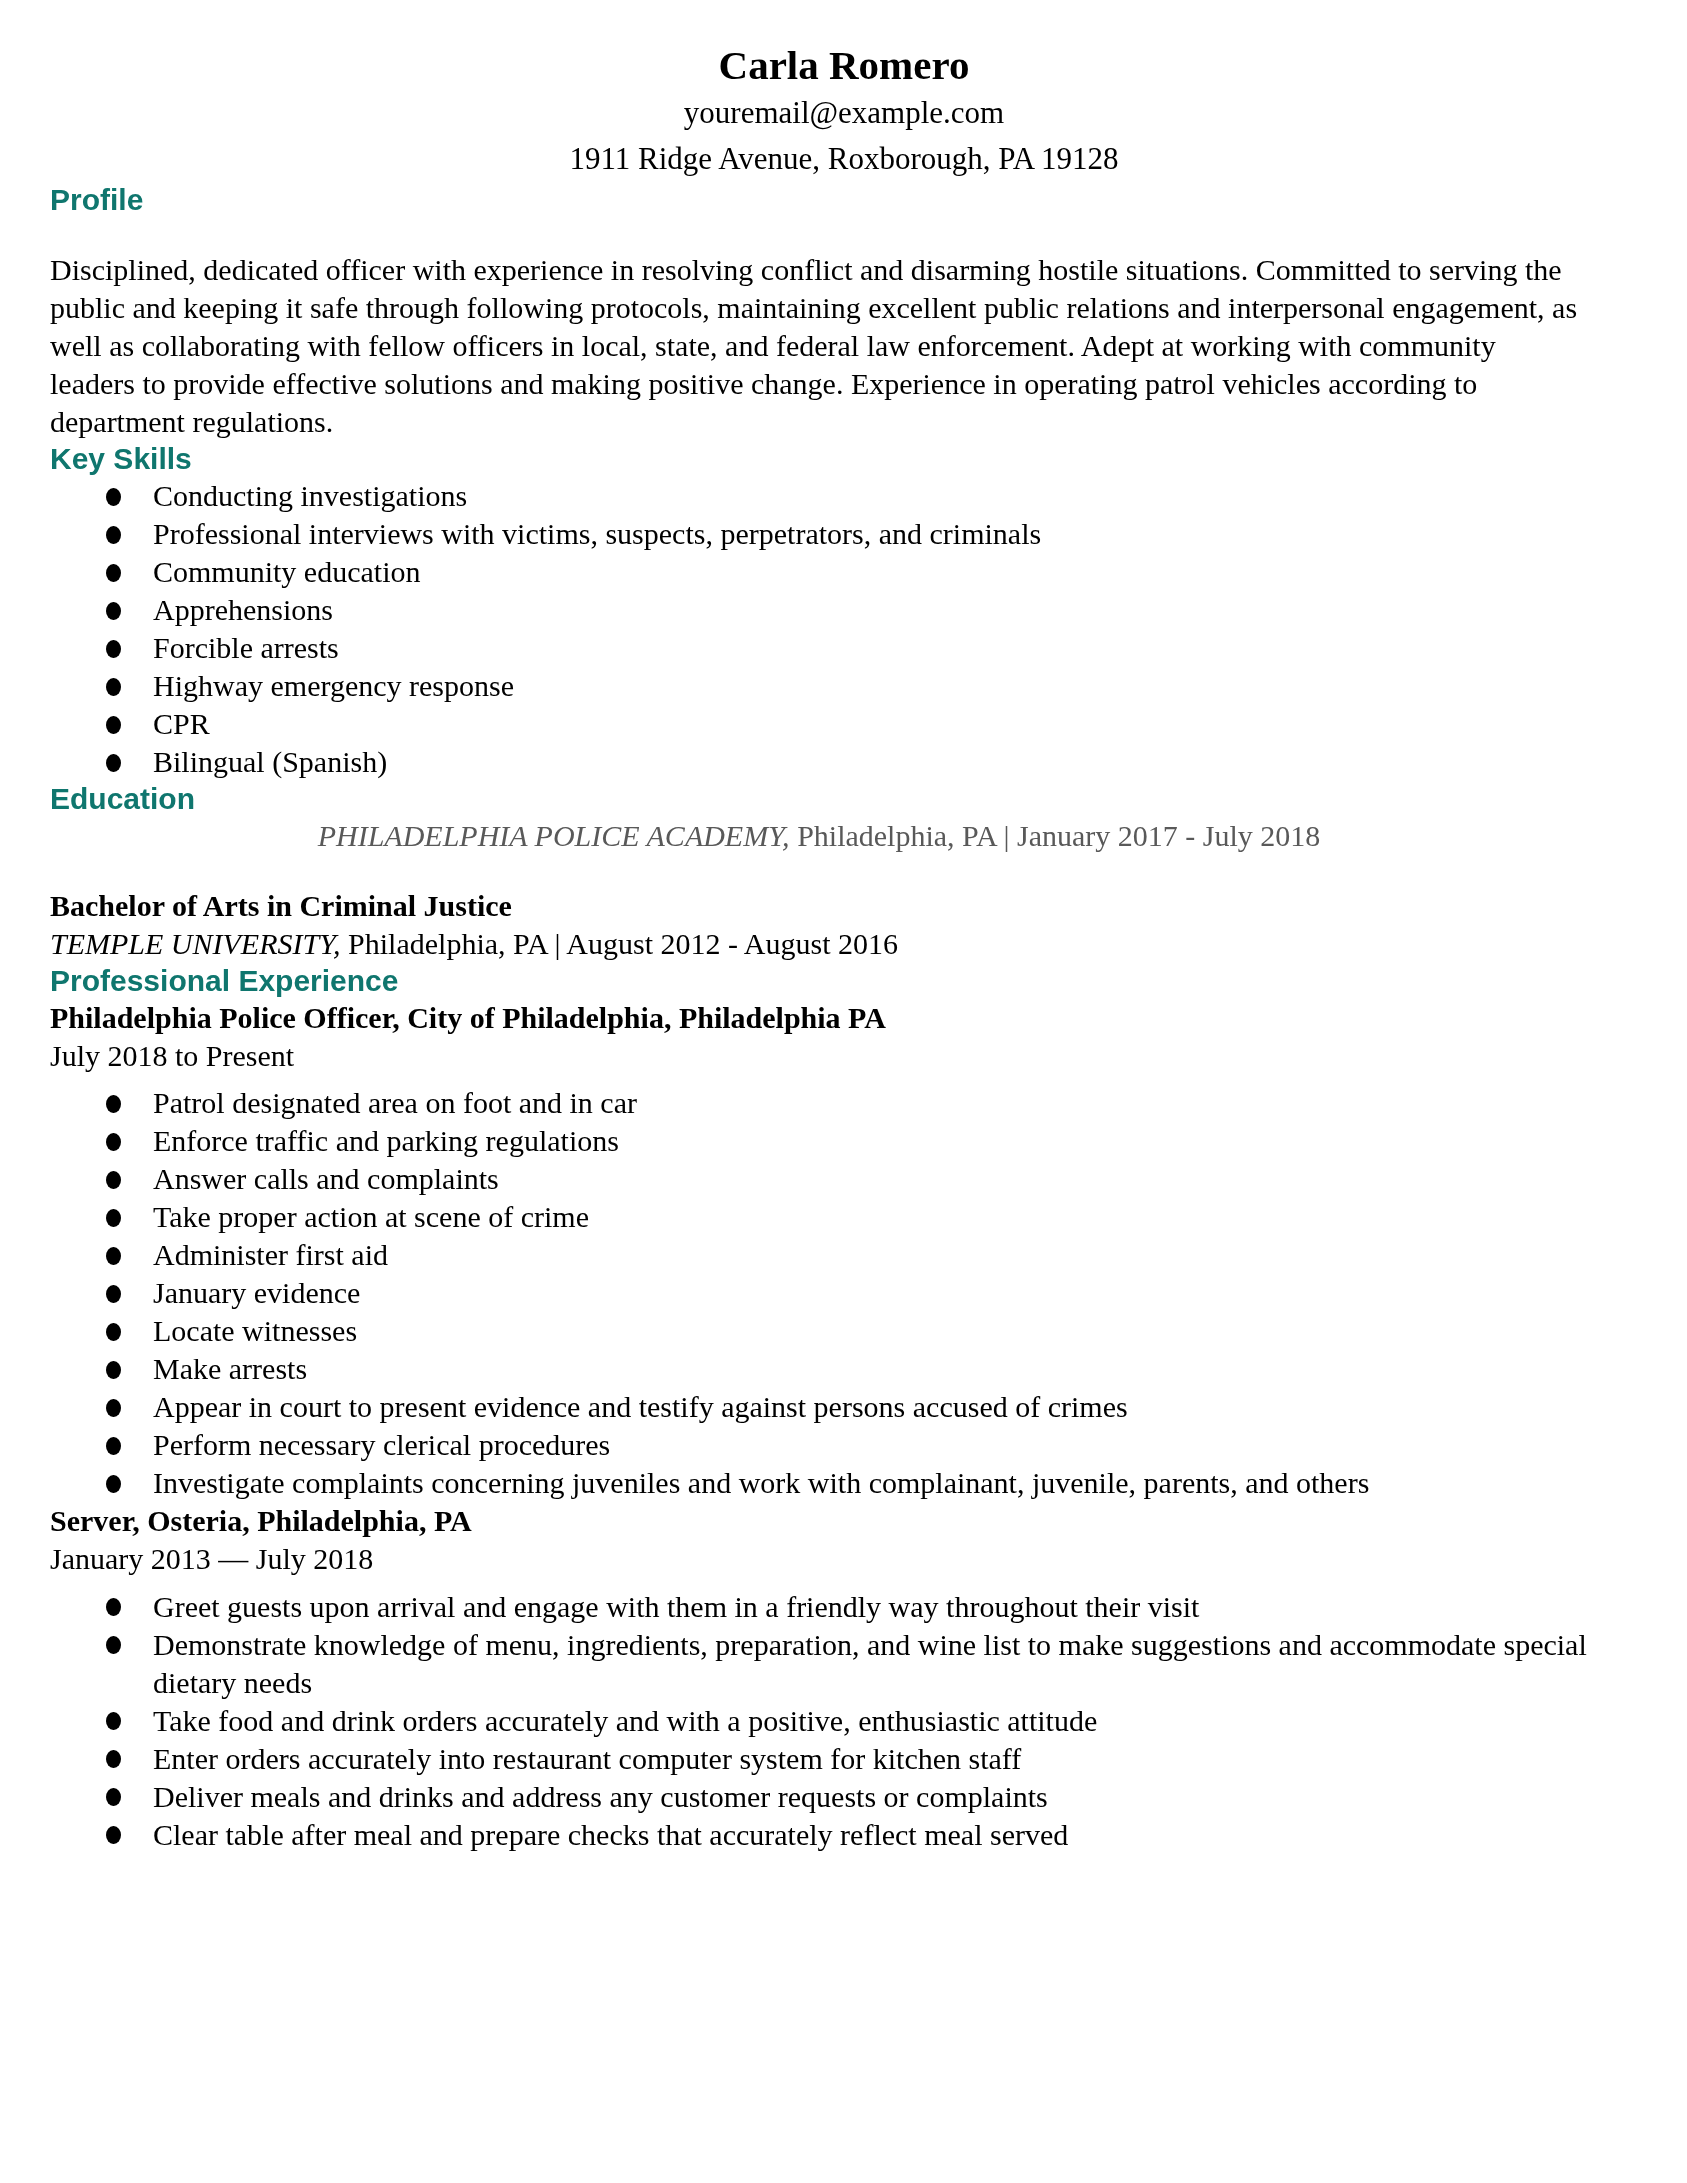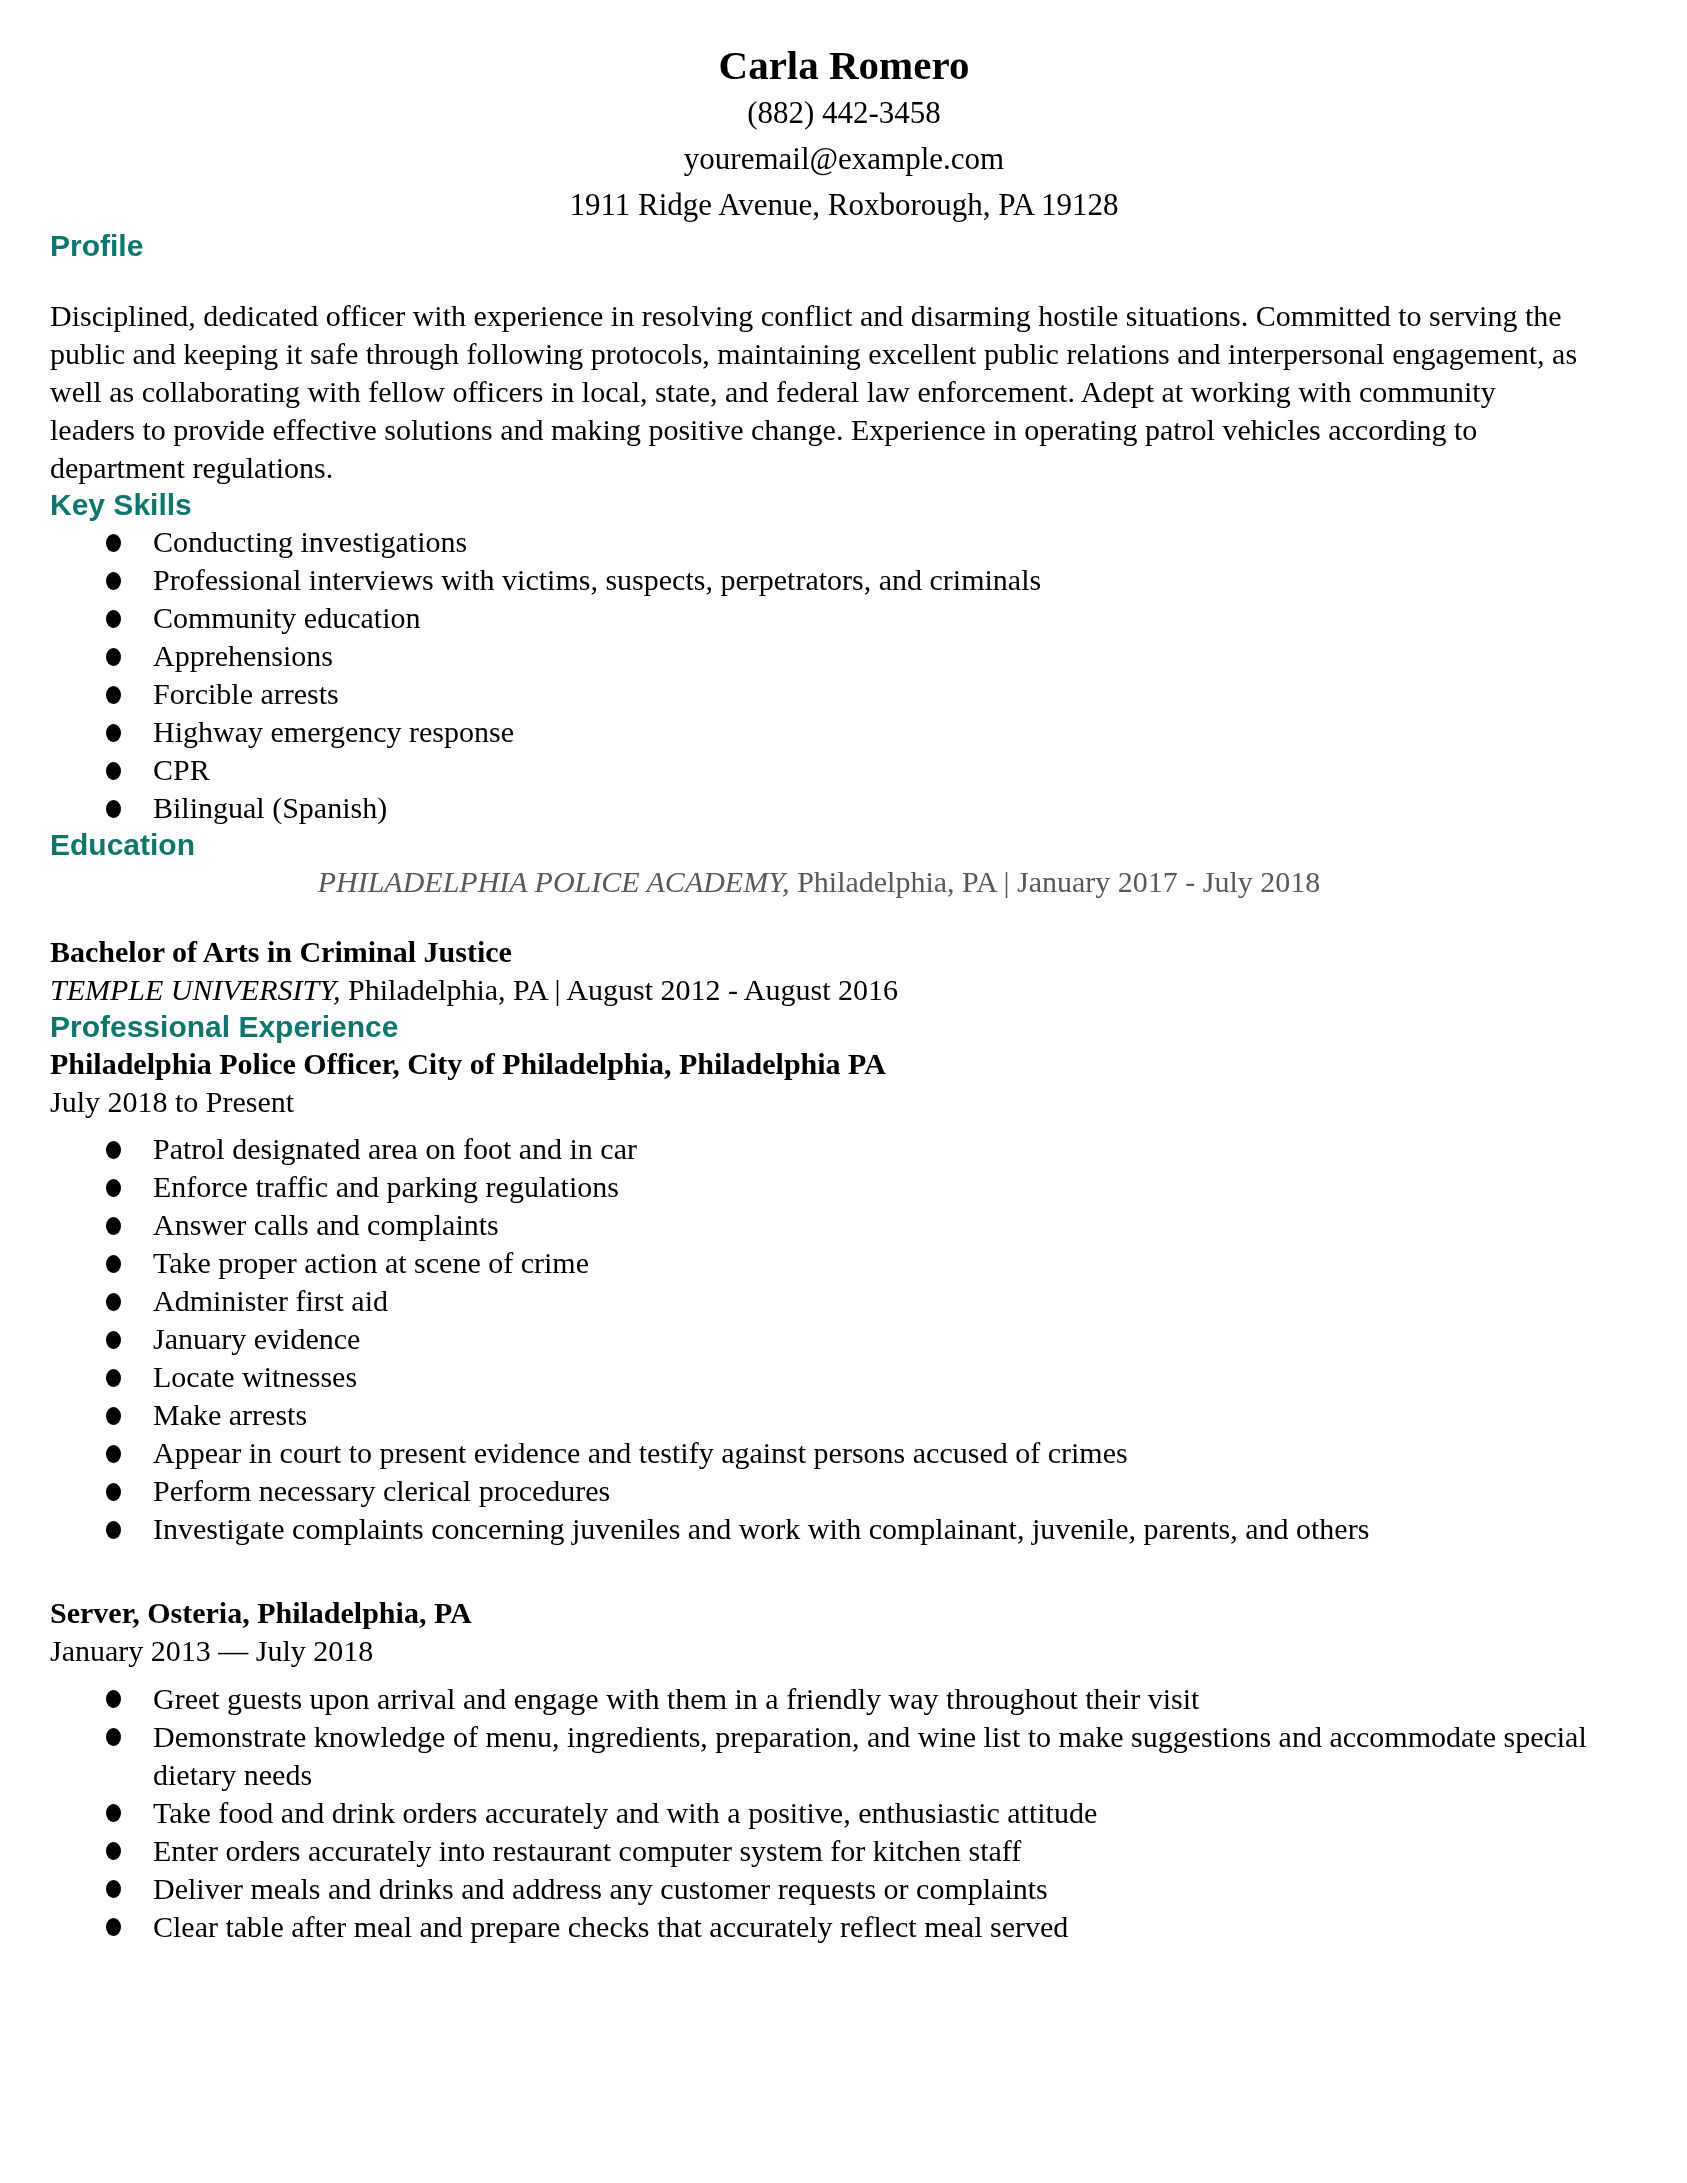--- a/index.html
+++ b/index.html
@@ -59,30 +59,29 @@
   
   .edu-academy { margin: 0 0 32px 0; color: #595959; text-align: center; }
   .edu-degree  { margin: 0; font-weight: bold; }
   .edu-university { margin: 0; }
   .it { font-style: italic; }
 
   
   .job-title { margin: 0; font-weight: bold; }
   .job-dates { margin: 0; }
   .job .bullet-list { margin-top: 9.3px; }
-  .job2 { margin-top: 46px; }
+  .job2 { }
 </style>
 </head>
 <body>
 
 <div class="page">
 
   <div class="header">
     <p class="name">Carla Romero</p>
-    <p class="contact">(882) 442-3458</p>
     <p class="contact">youremail@example.com</p>
     <p class="contact">1911 Ridge Avenue, Roxborough, PA 19128</p>
   </div>
 
   <section>
     <h2 class="section-heading profile-heading">Profile</h2>
     <p class="profile-text">Disciplined, dedicated officer with experience in resolving conflict and disarming hostile situations. Committed to serving the public and keeping it safe through following protocols, maintaining excellent public relations and interpersonal engagement, as well as collaborating with fellow officers in local, state, and federal law enforcement. Adept at working with community leaders to provide effective solutions and making positive change. Experience in operating patrol vehicles according to department regulations.</p>
   </section>
 
   <section>

